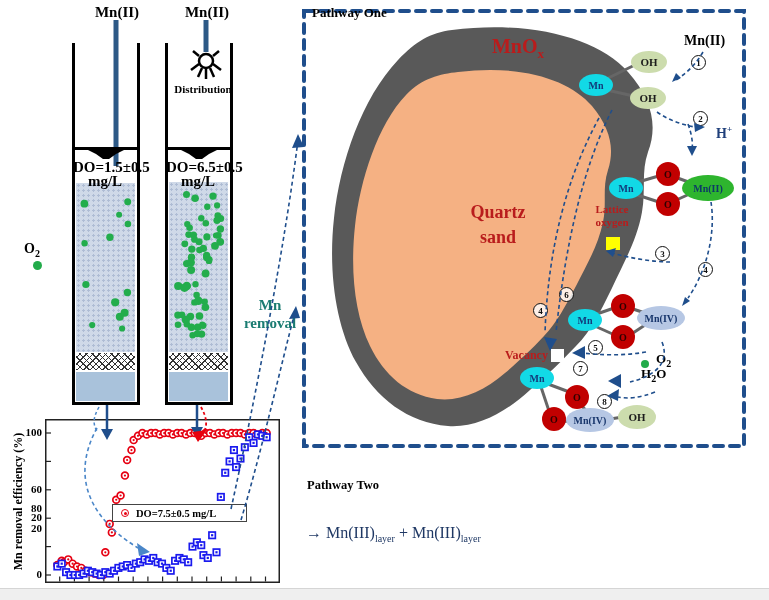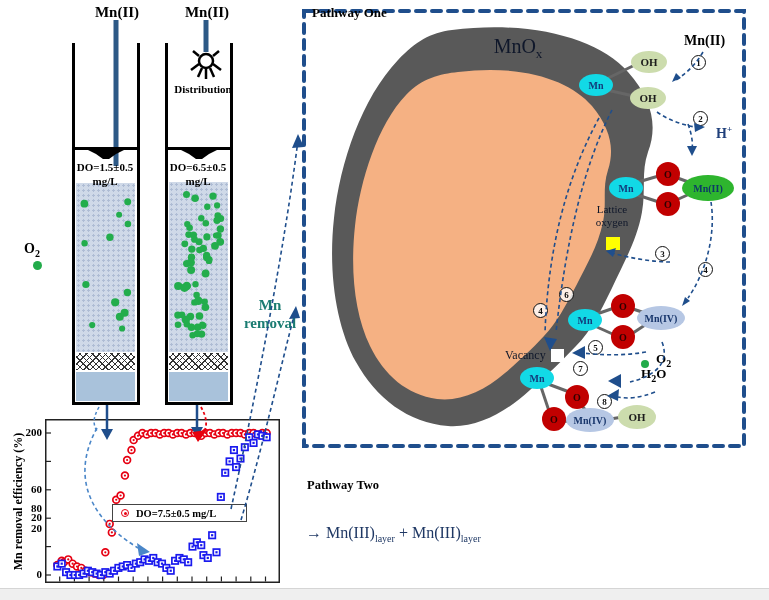--- a/index.html
+++ b/index.html
@@ -15,40 +15,40 @@
          background-image:radial-gradient(#aebcd4 1px, transparent 1.2px);background-size:5px 5px;}
   .hatch{position:absolute;width:59px;height:17px;z-index:2;background-color:#fff;
          background-image:repeating-linear-gradient(45deg,#333 0 1px,transparent 1px 4.5px),
                           repeating-linear-gradient(-45deg,#333 0 1px,transparent 1px 4.5px);}
   .bottomband{position:absolute;width:59px;height:29px;background:#a9c2db;z-index:2;}
   .waterline{position:absolute;width:62px;height:0;border-top:3px solid #000;z-index:4;}
   .lbl{position:absolute;z-index:5;color:#000;}
   .bold{font-weight:bold;}
   .ctr{text-align:center;}
   .mn2-top{width:60px;font-size:15px;font-weight:bold;text-align:center;}
-  .do-lbl{width:64px;font-weight:bold;font-size:11px;text-align:center;line-height:14px;}
+  .do-lbl{width:64px;font-weight:bold;font-size:15px;text-align:center;line-height:14px;}
   .distribution{width:84px;font-weight:bold;font-size:11px;text-align:center;}
   .o2dot{position:absolute;width:9px;height:9px;border-radius:50%;background:#22ab4a;z-index:5;}
   .mnremoval{width:90px;color:#1b7c72;font-weight:bold;font-size:15px;text-align:center;line-height:18px;z-index:5;}
   
   #chart{position:absolute;left:45px;top:419px;width:235px;height:164px;z-index:4;}
   #chart svg{position:absolute;left:0;top:0;}
   .ytick{position:absolute;left:14px;width:28px;text-align:right;font-weight:bold;font-size:11px;z-index:5;}
   #ylabel{position:absolute;left:-62px;top:494px;width:160px;text-align:center;transform:rotate(-90deg);
           font-weight:bold;font-size:12px;z-index:5;}
   #legend{position:absolute;left:112px;top:504px;width:133px;border:1.2px solid #444;background:#fff;
           z-index:6;font-weight:bold;font-size:10.5px;padding:1px 0;}
   .legrow{display:flex;align-items:center;height:14px;padding-left:8px;gap:7px;}
   .leg-sq{width:6px;height:6px;border:1.7px solid #1a1aee;position:relative;flex:0 0 auto;}
   .leg-sq::after{content:"";position:absolute;inset:1.5px;background:#1a1aee;}
   .leg-ci{width:6px;height:6px;border:1.7px solid #e60012;border-radius:50%;position:relative;flex:0 0 auto;}
   .leg-ci::after{content:"";position:absolute;inset:1.5px;background:#e60012;border-radius:50%;}
   
   .pw-title{font-weight:bold;font-size:13px;z-index:5;}
-  .white-lbl{color:#0f172a;font-weight:normal;z-index:5;}
+  .white-lbl{color:#b91c1c;font-weight:bold;z-index:5;}
   .ellipse{position:absolute;display:flex;align-items:center;justify-content:center;border-radius:50%;
            font-weight:bold;z-index:5;}
   .mn-e{width:34px;height:22px;background:#12d9e6;color:#123a7a;font-size:10px;}
   .oh-e{width:36px;height:22px;background:#ccdcad;color:#1b1b1b;font-size:11px;}
   .o-e{width:24px;height:24px;background:#c10000;color:#2e0000;font-size:10px;}
   .mnii-e{width:52px;height:26px;background:#2eb52e;color:#0d3a66;font-size:10px;}
   .mniv-e{width:48px;height:24px;background:#b6c7e4;color:#17356b;font-size:10px;}
   .sq{position:absolute;z-index:5;}
   .step{position:absolute;width:13px;height:13px;border:1.3px solid #111;border-radius:50%;display:flex;
         align-items:center;justify-content:center;font-weight:bold;font-size:9px;z-index:7;
@@ -448,32 +448,35 @@
         <rect x="220.54000000000002" y="17.160000000000018" width="2.2" height="2.2" fill="#1a1aee"></rect>
       </svg>
   </div>
   <div id="ylabel">Mn removal efficiency (%)</div>
   <div id="yticks">
       <span class="ytick" style="top: 568px;">0</span>
       <span class="ytick" style="top: 522px;">20</span>
       <span class="ytick" style="top: 511.2px;">20</span>
       <span class="ytick" style="top: 482.8px;">60</span>
       <span class="ytick" style="top: 454.4px; margin-top: 48px;">80</span>
-      <span class="ytick" style="top: 426px;">200</span>
+      <span class="ytick" style="top: 426px;">100</span>
     </div>
   <div id="legend">
     <div class="legrow">
       <span class="leg-ci"></span>
       <span>DO=7.5±0.5 mg/L</span>
     </div>
   </div>
 
   <div class="lbl pw-title" style="left:312px;top:5px;">Pathway One</div>
   <div class="white-lbl abs" style="left:480px;top:35px;width:76px;text-align:center;font-size:20px;">
     <span>MnO</span><sub style="font-size:13px;">x</sub>
+  </div>
+  <div class="white-lbl abs ctr" style="left:445px;top:200px;width:106px;font-size:18px;line-height:25px;">
+    <span>Quartz</span><br><span>sand</span>
   </div>
   <div class="lbl bold" style="left:684px;top:33px;font-size:14px;">Mn(II)</div>
   <div class="abs bold" style="left:716px;top:124px;font-size:14px;color:#1f3f7a;z-index:5;">
     <span>H</span><sup style="font-size:9px;">+</sup>
   </div>
   <div class="white-lbl abs ctr" style="left:586px;top:203px;width:52px;font-size:11px;line-height:13px;">
     <span>Lattice</span><br><span>oxygen</span>
   </div>
   <div class="sq" style="left:606px;top:237px;width:14px;height:13px;background:#ffff00;"></div>
   <div class="white-lbl abs" style="left:505px;top:348px;font-size:12px;">Vacancy</div>

